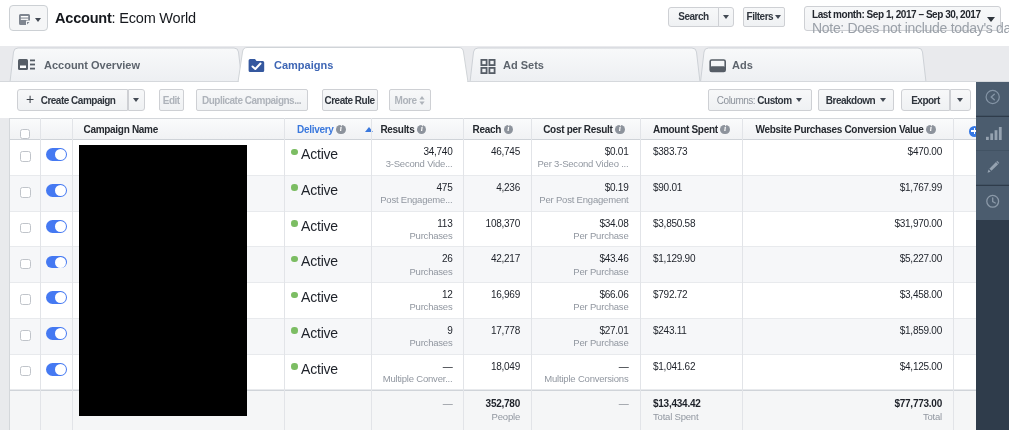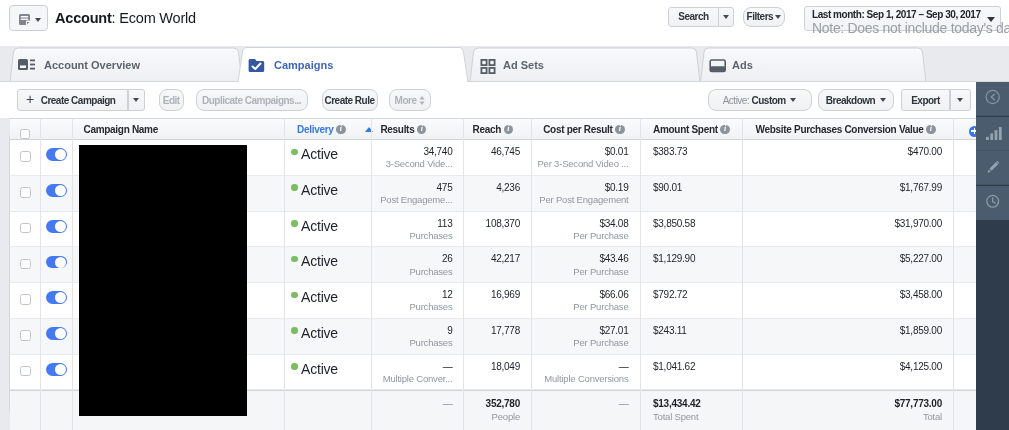--- a/index.html
+++ b/index.html
@@ -3,29 +3,29 @@
 <meta charset="utf-8">
 <style>
 * { margin:0; padding:0; box-sizing:border-box; }
 html,body { width:1009px; height:430px; overflow:hidden; font-family:"Liberation Sans",sans-serif; background:#e9eaed; }
 #stage { position:relative; width:1009px; height:430px; }
 .abs { position:absolute; }
 
 #topbar { left:0; top:0; width:1009px; height:46px; background:#fff; }
 #acctbtn { left:9px; top:4.5px; width:38.5px; height:26px; border:1px solid #ccd0d4; border-radius:4px; background:#f5f6f7; }
 #ttl { left:55px; top:9.5px; font-size:14.5px; letter-spacing:-0.2px; color:#16191e; white-space:nowrap; }
-.btn { border:1px solid #ced0d4; border-radius:8px; background:linear-gradient(#f7f8f9,#eff1f3); font-size:10px; font-weight:bold; color:#2f353d; letter-spacing:-0.5px; white-space:nowrap; display:flex; align-items:center; justify-content:center; overflow:hidden; }
+.btn { border:1px solid #ced0d4; border-radius:2px; background:linear-gradient(#f7f8f9,#eff1f3); font-size:10px; font-weight:bold; color:#2f353d; letter-spacing:-0.5px; white-space:nowrap; display:flex; align-items:center; justify-content:center; overflow:hidden; }
 .btn.dis { color:#aeb3ba; }
 .caretd { display:inline-block; width:0; height:0; border-left:3.5px solid transparent; border-right:3.5px solid transparent; border-top:4.5px solid #434a54; }
 
 #tabstrip { left:0; top:46px; width:1009px; height:36px; background:#e9eaed; }
 
 #toolbar { left:0; top:82px; width:1009px; height:36px; background:#fff; }
 
-#tbl { left:9px; top:118px; width:966.6px; height:312px; background:#fff; border-left:1px solid #d4d7db;border-radius:22px; }
+#tbl { left:9px; top:118px; width:966.6px; height:312px; background:#fff; border-left:1px solid #d4d7db; }
 .vb { position:absolute; top:0; bottom:0; width:1px; background:#e2e4e8; }
 #thead { position:absolute; left:0; top:0; width:966.6px; height:21.7px; background:linear-gradient(#fafbfc,#f1f2f4); border-top:1px solid #d4d7db; border-bottom:1px solid #cfd3d8; }
 .hc { position:absolute; top:4.5px; font-size:10px; font-weight:bold; letter-spacing:-0.3px; color:#25292f; white-space:nowrap; }
 .row { position:absolute; left:0; width:966.6px; height:35.75px; border-bottom:1px solid #e8eaed; }
 .odd { background:#fff; } .even { background:#f6f7f9; }
 .cell { position:absolute; top:6px; font-size:10px; letter-spacing:-0.25px; color:#1d2129; line-height:12.3px; white-space:nowrap; }
 .rt { text-align:right; }
 .sub { font-size:9.5px; color:#9197a0; letter-spacing:-0.2px; }
 .dot { position:absolute; width:6.5px; height:6.5px; border-radius:50%; background:#7cbd63; left:7px; top:8.6px; }
 .act { position:absolute; left:17px; top:6px; font-size:14px; letter-spacing:-0.2px; color:#1d2129; }
@@ -112,21 +112,21 @@
   <div class="btn abs" style="left:127.5px;top:7px;width:17.5px;height:22px;border-radius:0 3px 3px 0;">
         <span class="caretd"></span>
       </div>
   <div class="btn abs dis" style="left:158.5px;top:7px;width:25.5px;height:22px;">Edit</div>
   <div class="btn abs dis" style="left:195.5px;top:7px;width:112px;height:22px;">Duplicate Campaigns...</div>
   <div class="btn abs" style="left:321.5px;top:7px;width:56px;height:22px;">Create Rule</div>
   <div class="btn abs dis" style="left:389px;top:7px;width:42px;height:22px;">More <svg width="6" height="9" viewBox="0 0 6 9" style="margin-left:3px">
           <path d="M3 0 L5.6 3.4 L0.4 3.4 Z" fill="#aeb3ba"></path>
           <path d="M3 9 L5.6 5.6 L0.4 5.6 Z" fill="#aeb3ba"></path>
         </svg></div>
-  <div class="btn abs" style="left:707.5px;top:7px;width:104px;height:22px;"><span style="font-weight:normal;color:#8d939c">Active:</span>&nbsp;Custom&nbsp;&nbsp;<span class="caretd"></span></div>
+  <div class="btn abs" style="left:707.5px;top:7px;width:104px;height:22px;"><span style="font-weight:normal;color:#8d939c">Columns:</span>&nbsp;Custom&nbsp;&nbsp;<span class="caretd"></span></div>
   <div class="btn abs" style="left:817.5px;top:7px;width:76.5px;height:22px;">Breakdown&nbsp;&nbsp;<span class="caretd"></span></div>
   <div class="btn abs" style="left:901px;top:7px;width:49px;height:22px;border-radius:3px 0 0 3px;">Export</div>
   <div class="btn abs" style="left:949.5px;top:7px;width:21px;height:22px;border-radius:0 3px 3px 0;">
         <span class="caretd"></span>
       </div>
 </div>
 <div class="abs" id="tbl">
 <div id="thead">
 <span class="cb" style="left:9.9px;top:9.8px"></span>
 <span class="hc" style="left:73.5px">Campaign Name</span>

